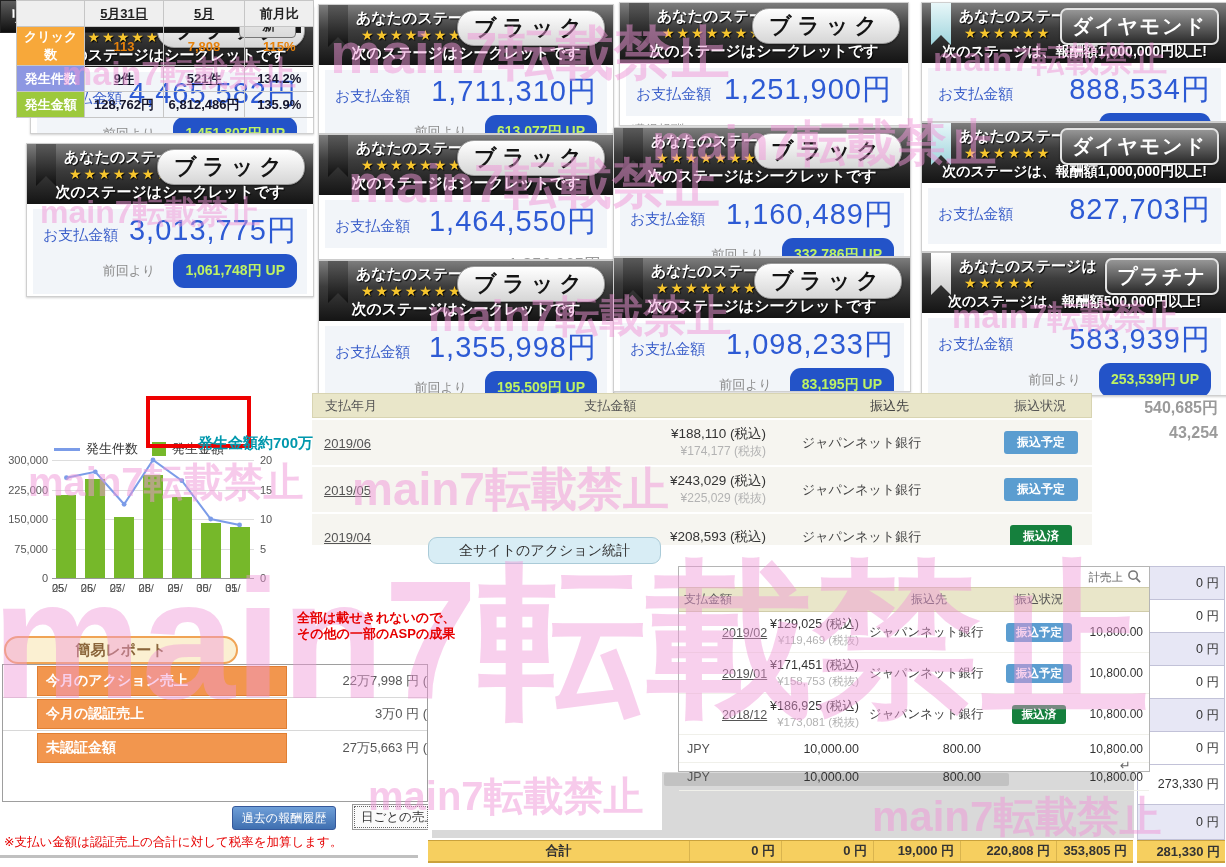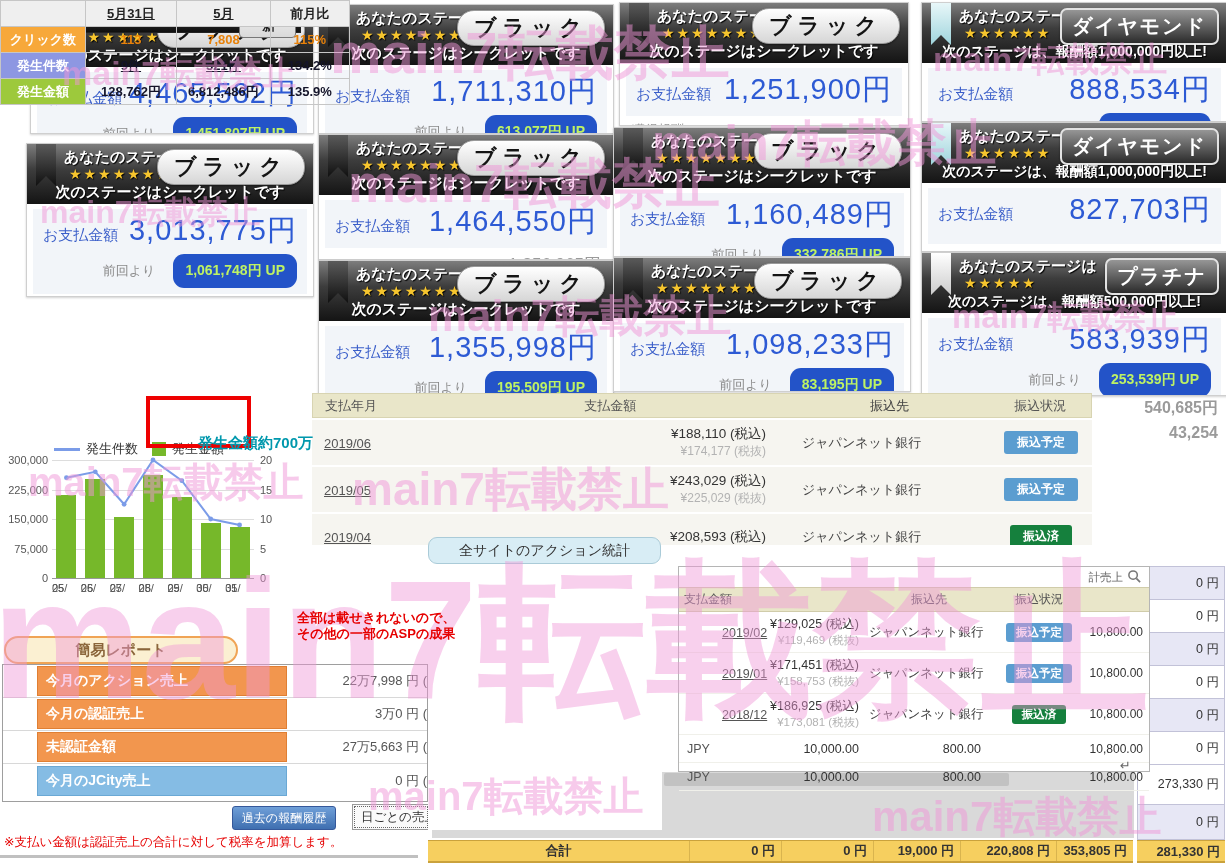--- a/index.html
+++ b/index.html
@@ -30,21 +30,21 @@
   .up-badge{display:inline-block;background:#2353c8;color:#bef264;border-radius:11px;padding:8px 12px;font-size:14px;font-weight:bold;margin-left:14px;}
   .earned{display:flex;justify-content:space-between;color:#9a9a9a;padding:5px 12px 0;font-size:13px;align-items:baseline;}
   .earned .val{font-size:17px;}
 
   
   .rt-header{left:0;top:300;width:301px;height:33px;background:linear-gradient(#5d5d5d,#0f0f0f);border:1px solid #222;display:flex;align-items:center;box-sizing:border-box;}
   .rt-title{color:#fff;font-size:16px;font-weight:bold;margin-left:8px;white-space:nowrap;}
   .rt-time{color:#fff;font-size:12.5px;margin-left:10px;white-space:nowrap;}
   .rt-btn{margin-left:auto;margin-right:4px;background:linear-gradient(#ffffff,#d9d9d9);border:1px solid #777;border-radius:4px;font-size:13px;font-weight:bold;color:#222;padding:2px 8px;display:flex;align-items:center;gap:3px;cursor:pointer;}
   .refresh-ic{color:#d42020;font-weight:bold;font-size:14px;}
-  .rt-table{left:0;top:333;width:350px;border-collapse:collapse;}
+  .rt-table{left:16px;top:333;width:298px;border-collapse:collapse;}
   .rt-table td,.rt-table th{border:1px solid #c6c6c6;font-size:13px;height:23px;text-align:center;padding:1px 2px;}
   .rt-table .hrow th{background:#efefef;font-weight:bold;color:#222;}
   .rt-link{text-decoration:underline;cursor:pointer;}
   .lab{color:#fff;font-weight:bold;font-size:12.5px;width:72px;}
   .lab-o{background:#f7a83a;}.lab-b{background:#8d97e2;}.lab-g{background:#9dc93c;}
   .v-orange{color:#e8820a;font-weight:bold;}
   .v-dark{color:#15152a;font-weight:bold;}
   .red-box{left:146px;top:396px;width:97px;height:44px;border:4px solid #ee0000;z-index:55;}
 
   
@@ -462,24 +462,20 @@
     <span class="sr-value">22万7,998 円 (</span>
   </div>
   <div class="sr-row">
     <span class="sr-label sr-orange">今月の認証売上</span>
     <span class="sr-value">3万0 円 (</span>
   </div>
   <div class="sr-row">
     <span class="sr-label sr-orange">未認証金額</span>
     <span class="sr-value">27万5,663 円 (</span>
   </div>
-  <div class="sr-row">
-    <span class="sr-label sr-blue">今月のJCity売上</span>
-    <span class="sr-value">0 円 (</span>
-  </div>
 </div>
 <div class="abs btn-history">過去の報酬履歴</div>
 <div class="abs btn-daily">日ごとの売上</div>
 <div class="abs tax-note">※支払い金額は認証売上の合計に対して税率を加算します。</div>
 <div class="abs sr-divider"></div>
 <div class="abs asp-note">
   <div>全部は載せきれないので、</div>
   <div>その他の一部のASPの成果</div>
 </div>
 

